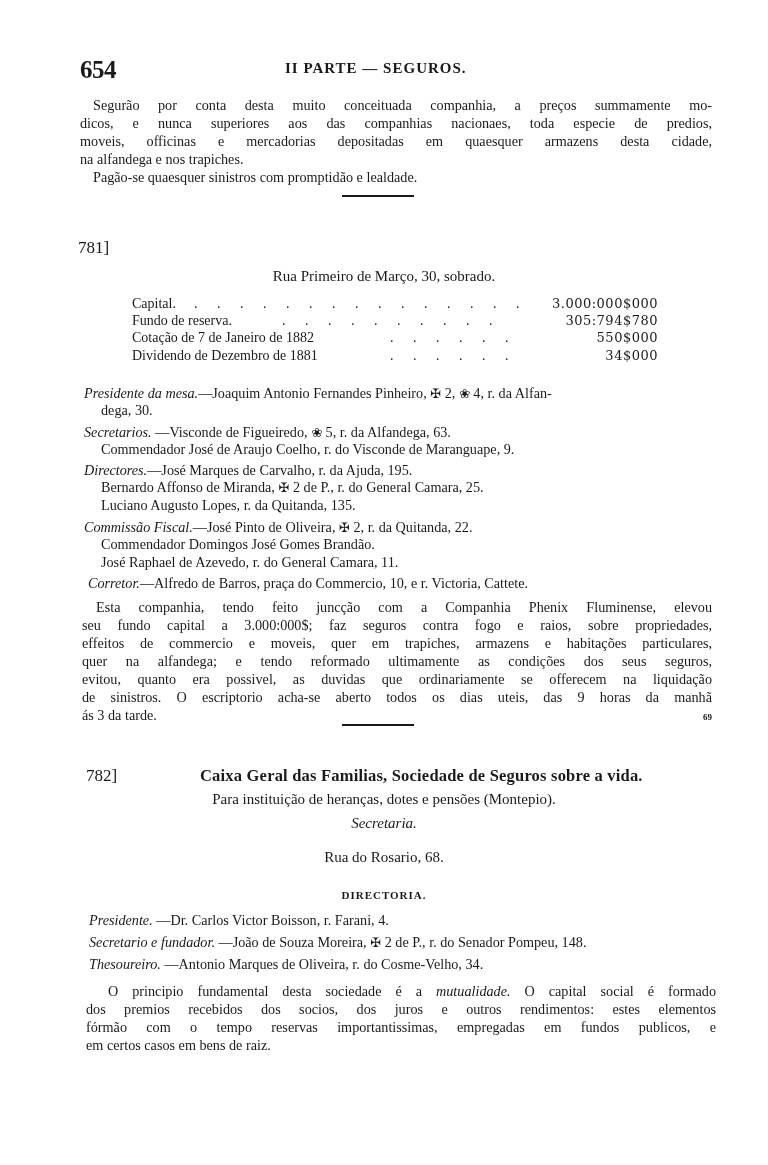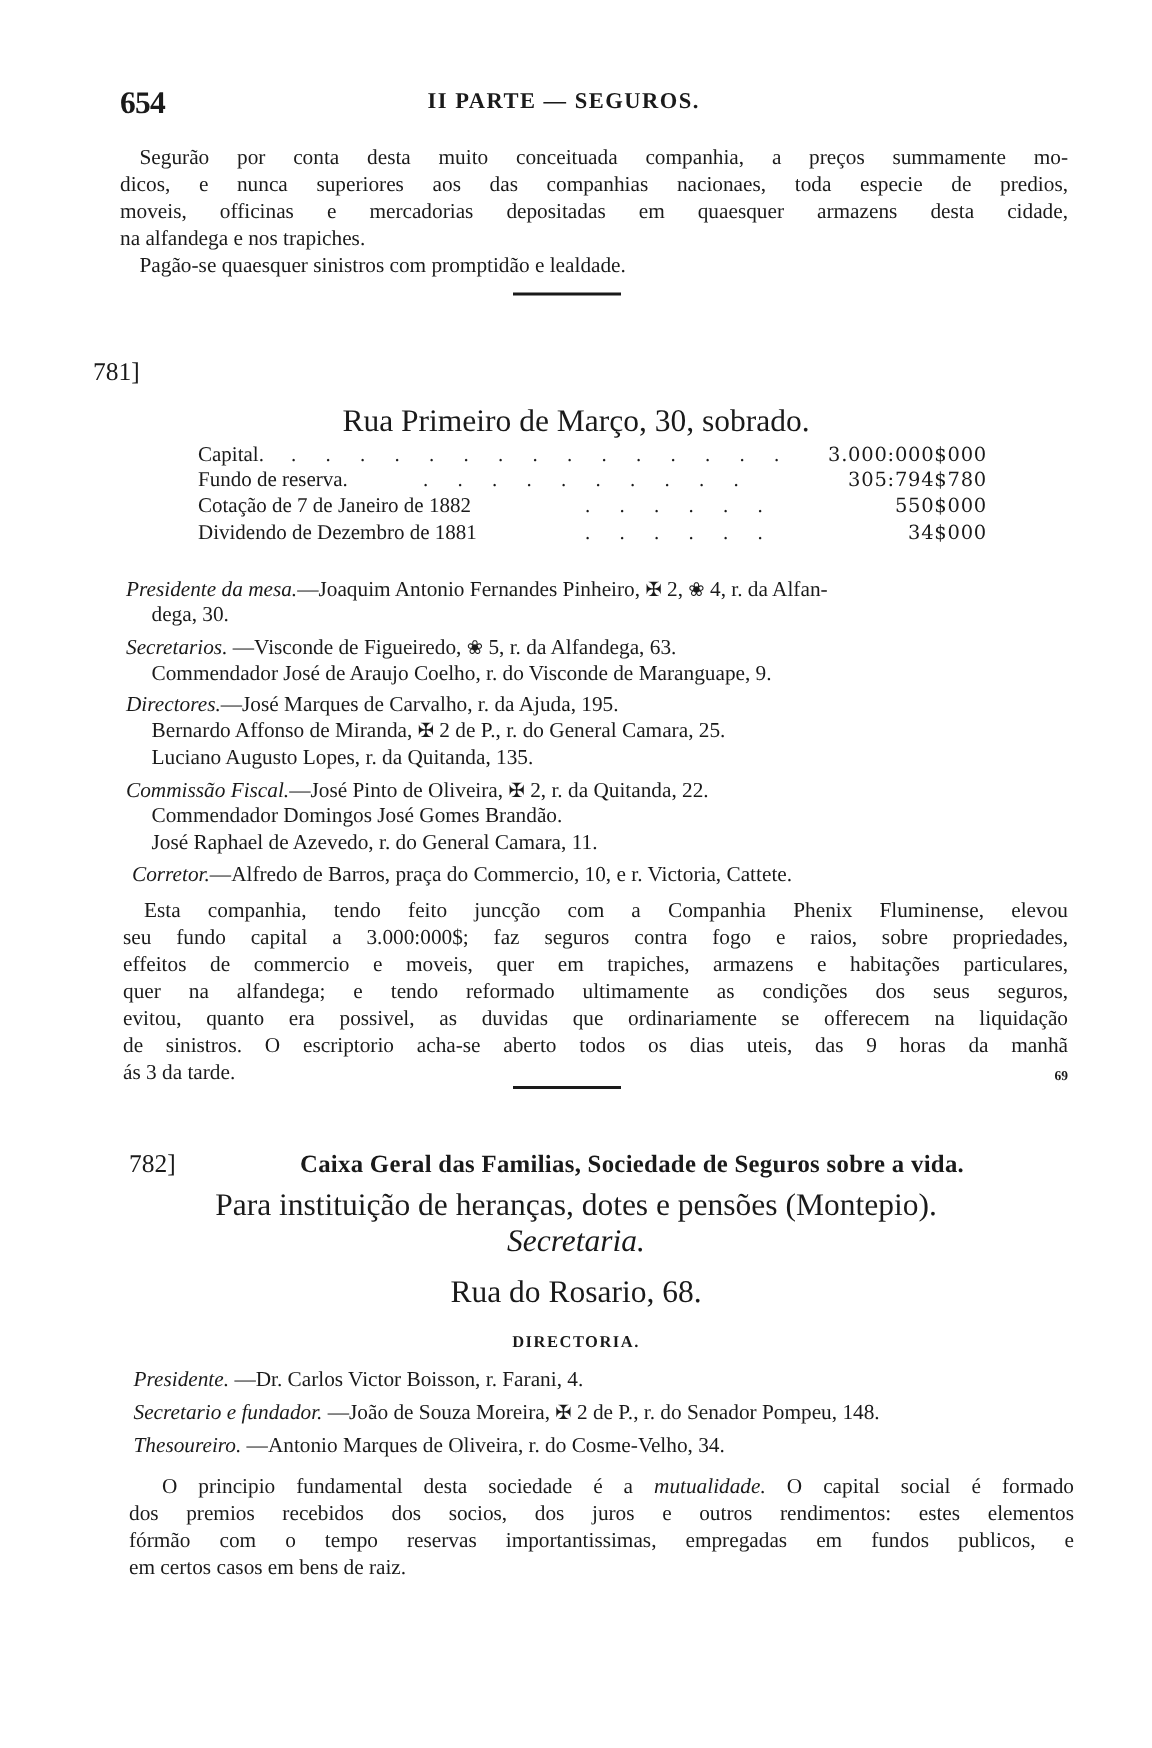--- a/index.html
+++ b/index.html
@@ -3,29 +3,29 @@
   <meta charset="utf-8">
   <style>
     html, body { margin: 0; padding: 0; background: #ffffff; }
     body {
       width: 768px; height: 1165px; position: relative; overflow: hidden;
       font-family: "Liberation Serif", "DejaVu Serif", serif;
       color: #1a1a1a;
     }
     .page { position: absolute; left: 0; top: 0; width: 768px; height: 1165px; }
     .abs { position: absolute; white-space: nowrap; }
-    .header-num { left: 80px; top: 56px; font-size: 21px; font-weight: bold; letter-spacing: -0.5px; }
+    .header-num { left: 80px; top: 56px; font-size: 25px; font-weight: bold; letter-spacing: -0.5px; }
     .header-title { left: 285px; top: 60px; font-size: 15px; font-weight: bold; letter-spacing: 1px; }
     .para { position: absolute; left: 80px; width: 632px; font-size: 14.2px; line-height: 18px; text-align: justify; }
     .para .line { display: block; text-align: justify; text-align-last: justify; }
     .para .line.last { text-align-last: left; }
     .rule { position: absolute; height: 2px; background: #1a1a1a; }
     .entry-num { font-size: 17px; }
     .entry-title { font-size: 16.5px; font-weight: bold; letter-spacing: 0.2px; }
-    .center { position: absolute; left: 0; width: 768px; text-align: center; font-size: 21px; }
+    .center { position: absolute; left: 0; width: 768px; text-align: center; font-size: 15px; }
     .fin-row { position: absolute; left: 132px; width: 526px; font-size: 14px; height: 16px; }
     .fin-label { position: absolute; left: 0; top: 0; }
     .fin-dots { position: absolute; top: 0; letter-spacing: 8px; }
     .fin-value { position: absolute; right: 0; top: 0; font-family: "DejaVu Serif", serif; font-size: 13px; letter-spacing: 0.5px; }
     .role-line { position: absolute; font-size: 14.2px; line-height: 18px; }
     .role { font-style: italic; }
     .cont { position: absolute; left: 101px; font-size: 14.2px; }
     .sym { font-family: "DejaVu Sans", sans-serif; font-size: 13px; }
     .small-caps { font-size: 11px; letter-spacing: 1px; font-weight: bold; }
     .sig { position: absolute; left: 703px; top: 712px; font-size: 9px; font-weight: bold; }
@@ -41,21 +41,21 @@
   <div class="para" style="top:96px;">
     <span class="line" style="text-indent:13px;">Segurão por conta desta muito conceituada companhia, a preços summamente mo-</span>
     <span class="line">dicos, e nunca superiores aos das companhias nacionaes, toda especie de predios,</span>
     <span class="line">moveis, officinas e mercadorias depositadas em quaesquer armazens desta cidade,</span>
     <span class="line last">na alfandega e nos trapiches.</span>
     <span class="line last" style="text-indent:13px;">Pagão-se quaesquer sinistros com promptidão e lealdade.</span>
   </div>
 
   <div class="rule" style="left:342px; top:195px; width:72px;"></div>
 
-  <div class="abs entry-num" style="left:62px; top:238px;">781]</div>
+  <div class="abs entry-num" style="left:78px; top:238px;">781]</div>
   <div class="center" style="top:268px;">Rua Primeiro de Março, 30, sobrado.</div>
 
   <div>
     <div class="fin-row" style="top:296px;">
       <span class="fin-label">Capital.</span>
       <span class="fin-dots" style="left:62px;">. . . . . . . . . . . . . . .</span>
       <span class="fin-value">3.000:000$000</span>
     </div>
     <div class="fin-row" style="top:313px;">
       <span class="fin-label">Fundo de reserva.</span>

